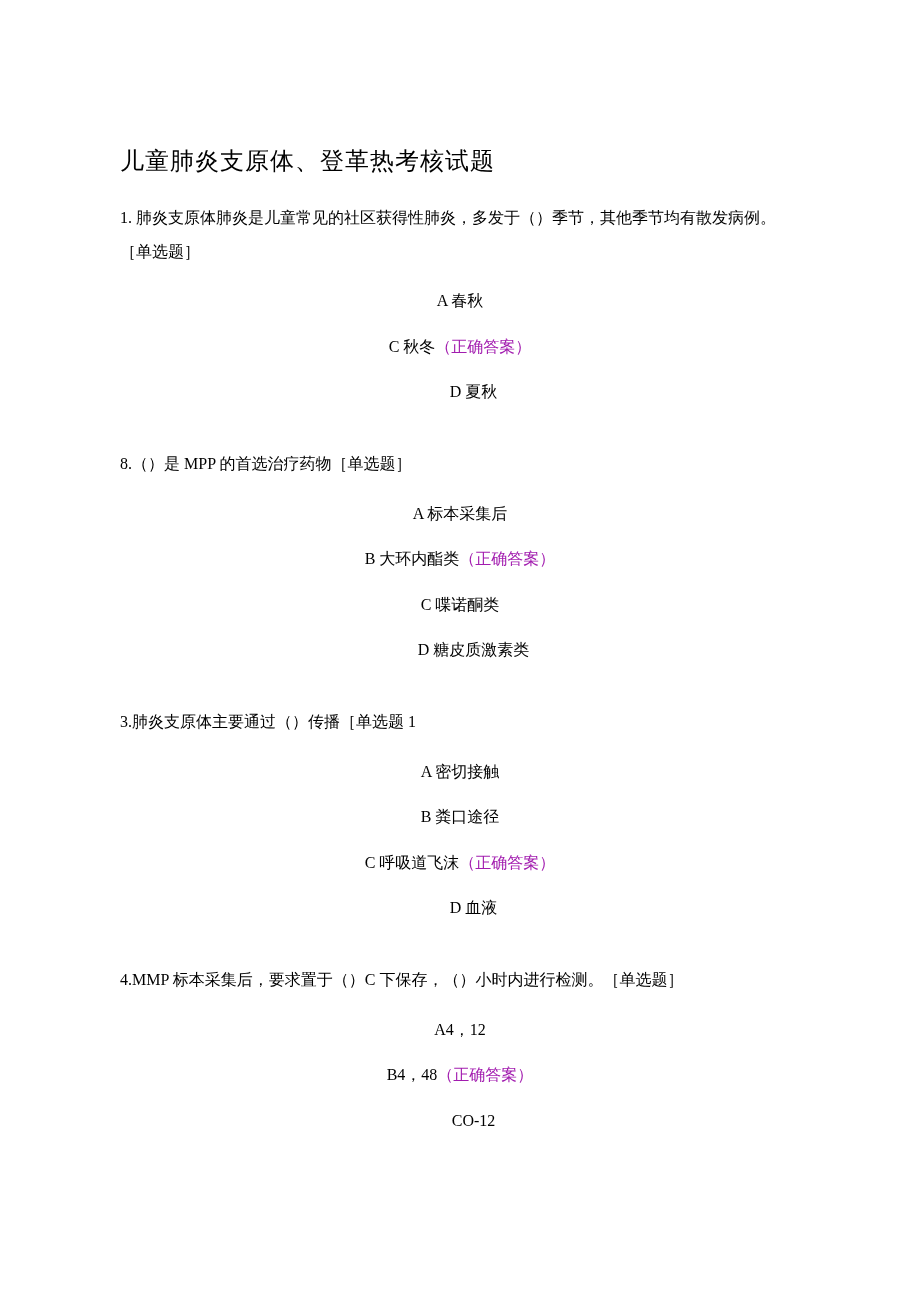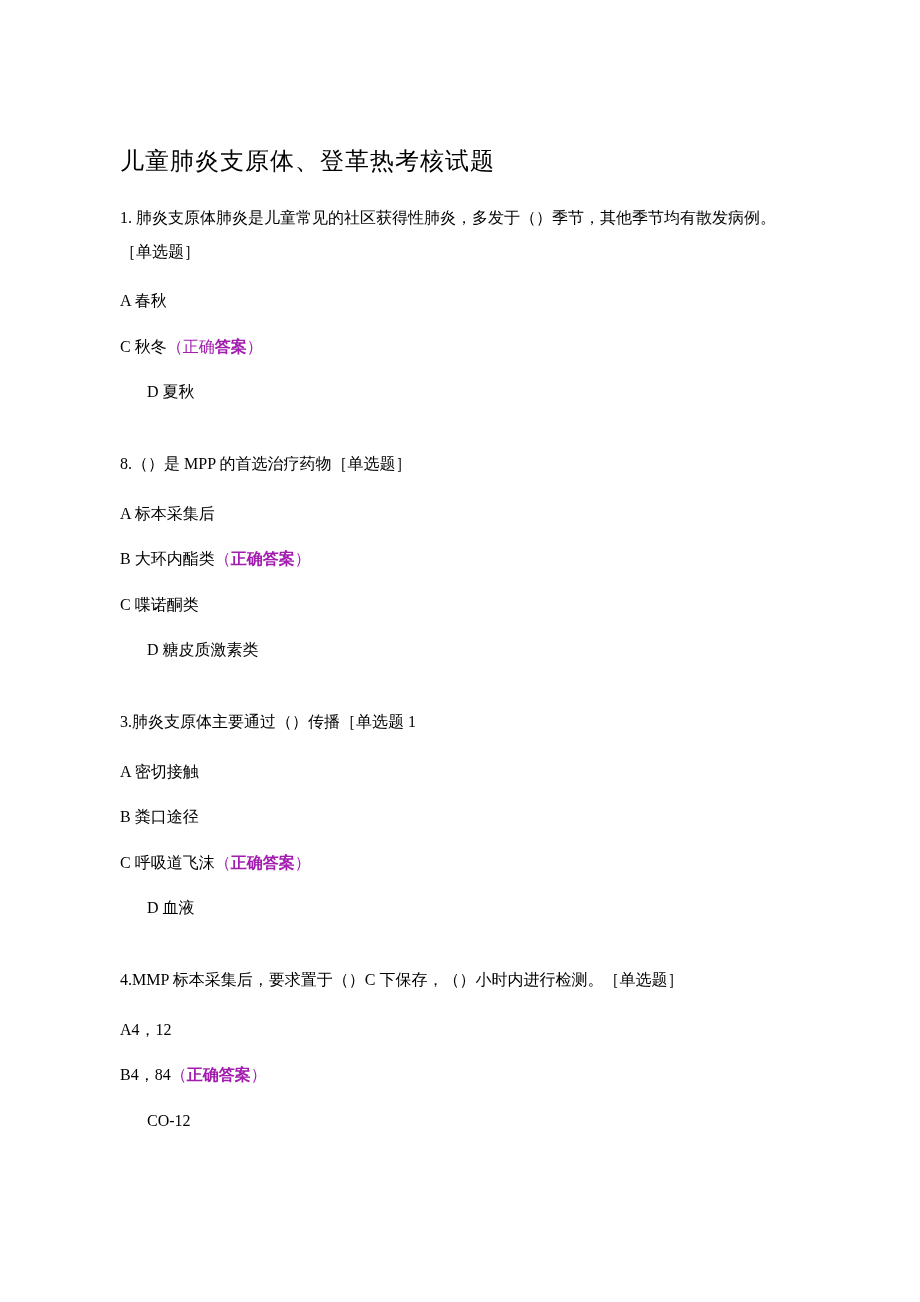--- a/index.html
+++ b/index.html
@@ -24,30 +24,31 @@
     .question-block {
       margin-bottom: 42px;
     }
     .question-text {
       line-height: 2.1;
       margin-bottom: 20px;
     }
     .option {
       line-height: 1.6;
       margin-bottom: 20px;
+      text-align: center;
     }
     .option:last-child {
       margin-bottom: 0;
       margin-left: 27px;
     }
     .answer-mark {
       color: #a21caf;
     }
     .answer-mark-bold {
-      font-weight: bold;
+      font-weight: normal;
     }
   </style>
 </head>
 <body>
 
 <h1 class="title">儿童肺炎支原体、登革热考核试题</h1>
 
 <div id="questions-container">
     <div class="question-block">
       <div class="question-text">1. 肺炎支原体肺炎是儿童常见的社区获得性肺炎，多发于（）季节，其他季节均有散发病例。［单选题］</div>
@@ -65,16 +66,16 @@
     <div class="question-block">
       <div class="question-text">3.肺炎支原体主要通过（）传播［单选题 1</div>
       <div class="option"><span>A 密切接触</span></div>
       <div class="option"><span>B 粪口途径</span></div>
       <div class="option"><span>C 呼吸道飞沫</span><span class="answer-mark">（</span><span class="answer-mark answer-mark-bold">正确答案</span><span class="answer-mark">）</span></div>
       <div class="option"><span>D 血液</span></div>
     </div>
     <div class="question-block">
       <div class="question-text">4.MMP 标本采集后，要求置于（）C 下保存，（）小时内进行检测。［单选题］</div>
       <div class="option"><span>A4，12</span></div>
-      <div class="option"><span>B4，84</span><span class="answer-mark">（</span><span class="answer-mark answer-mark-bold">正确答案</span><span class="answer-mark">）</span></div>
+      <div class="option"><span>B4，48</span><span class="answer-mark">（</span><span class="answer-mark answer-mark-bold">正确答案</span><span class="answer-mark">）</span></div>
       <div class="option"><span>CO-12</span></div>
     </div>
   </div>
 
 </body></html>

